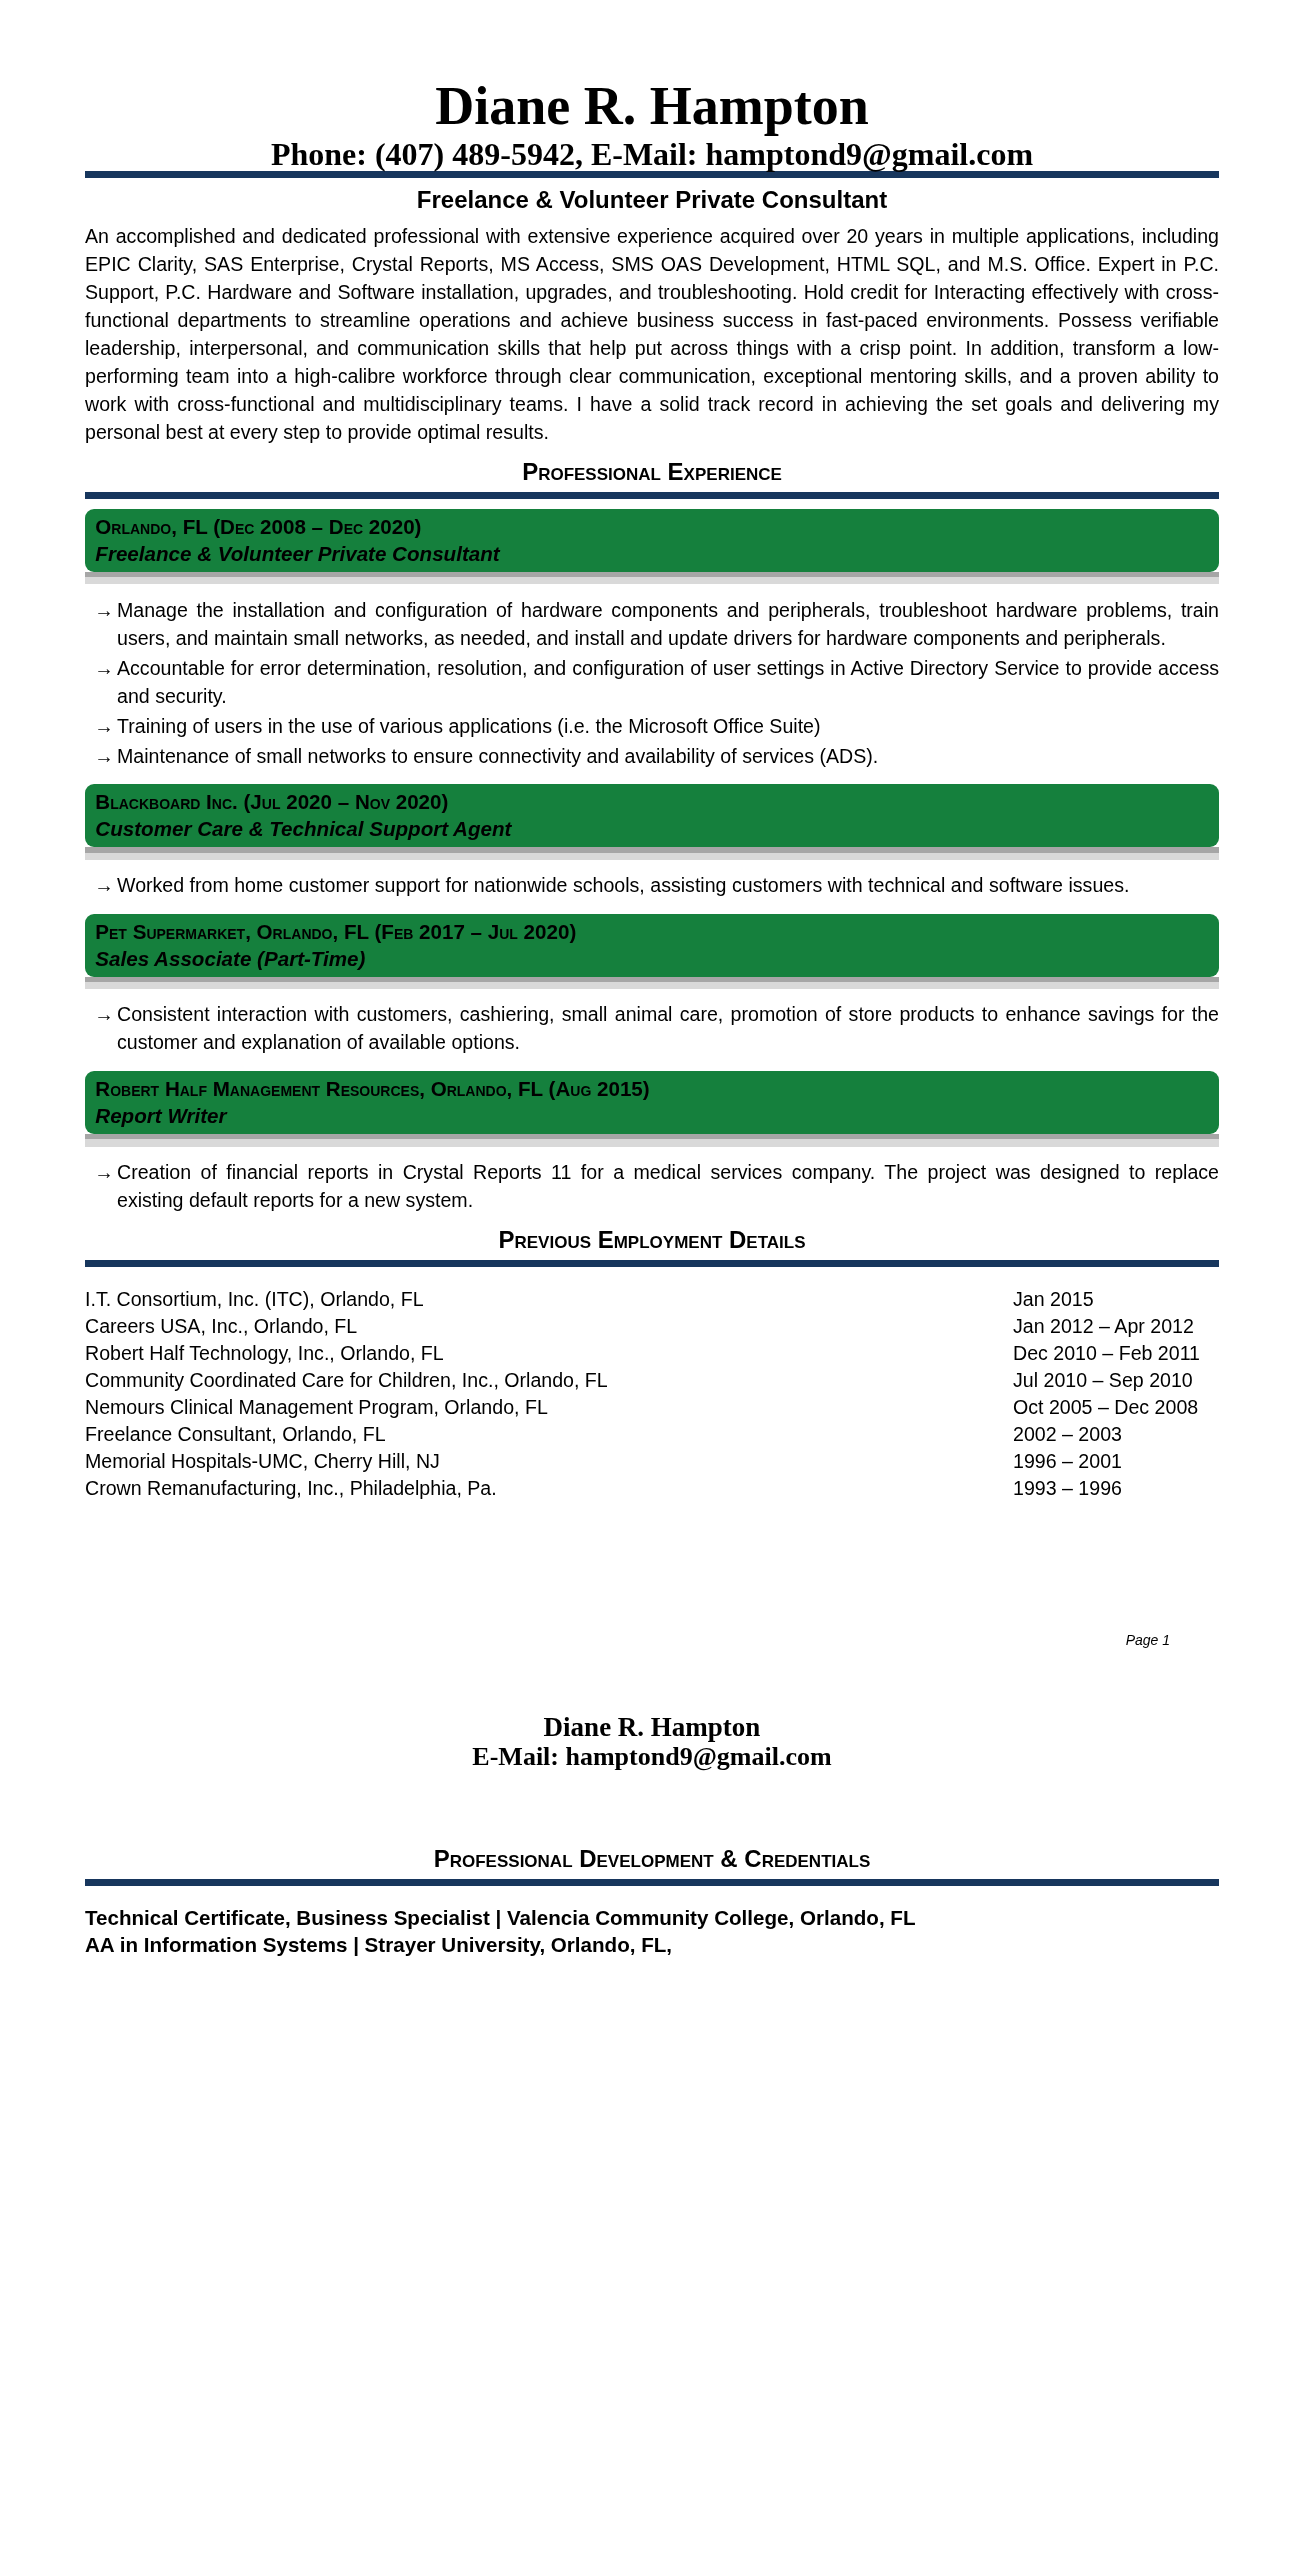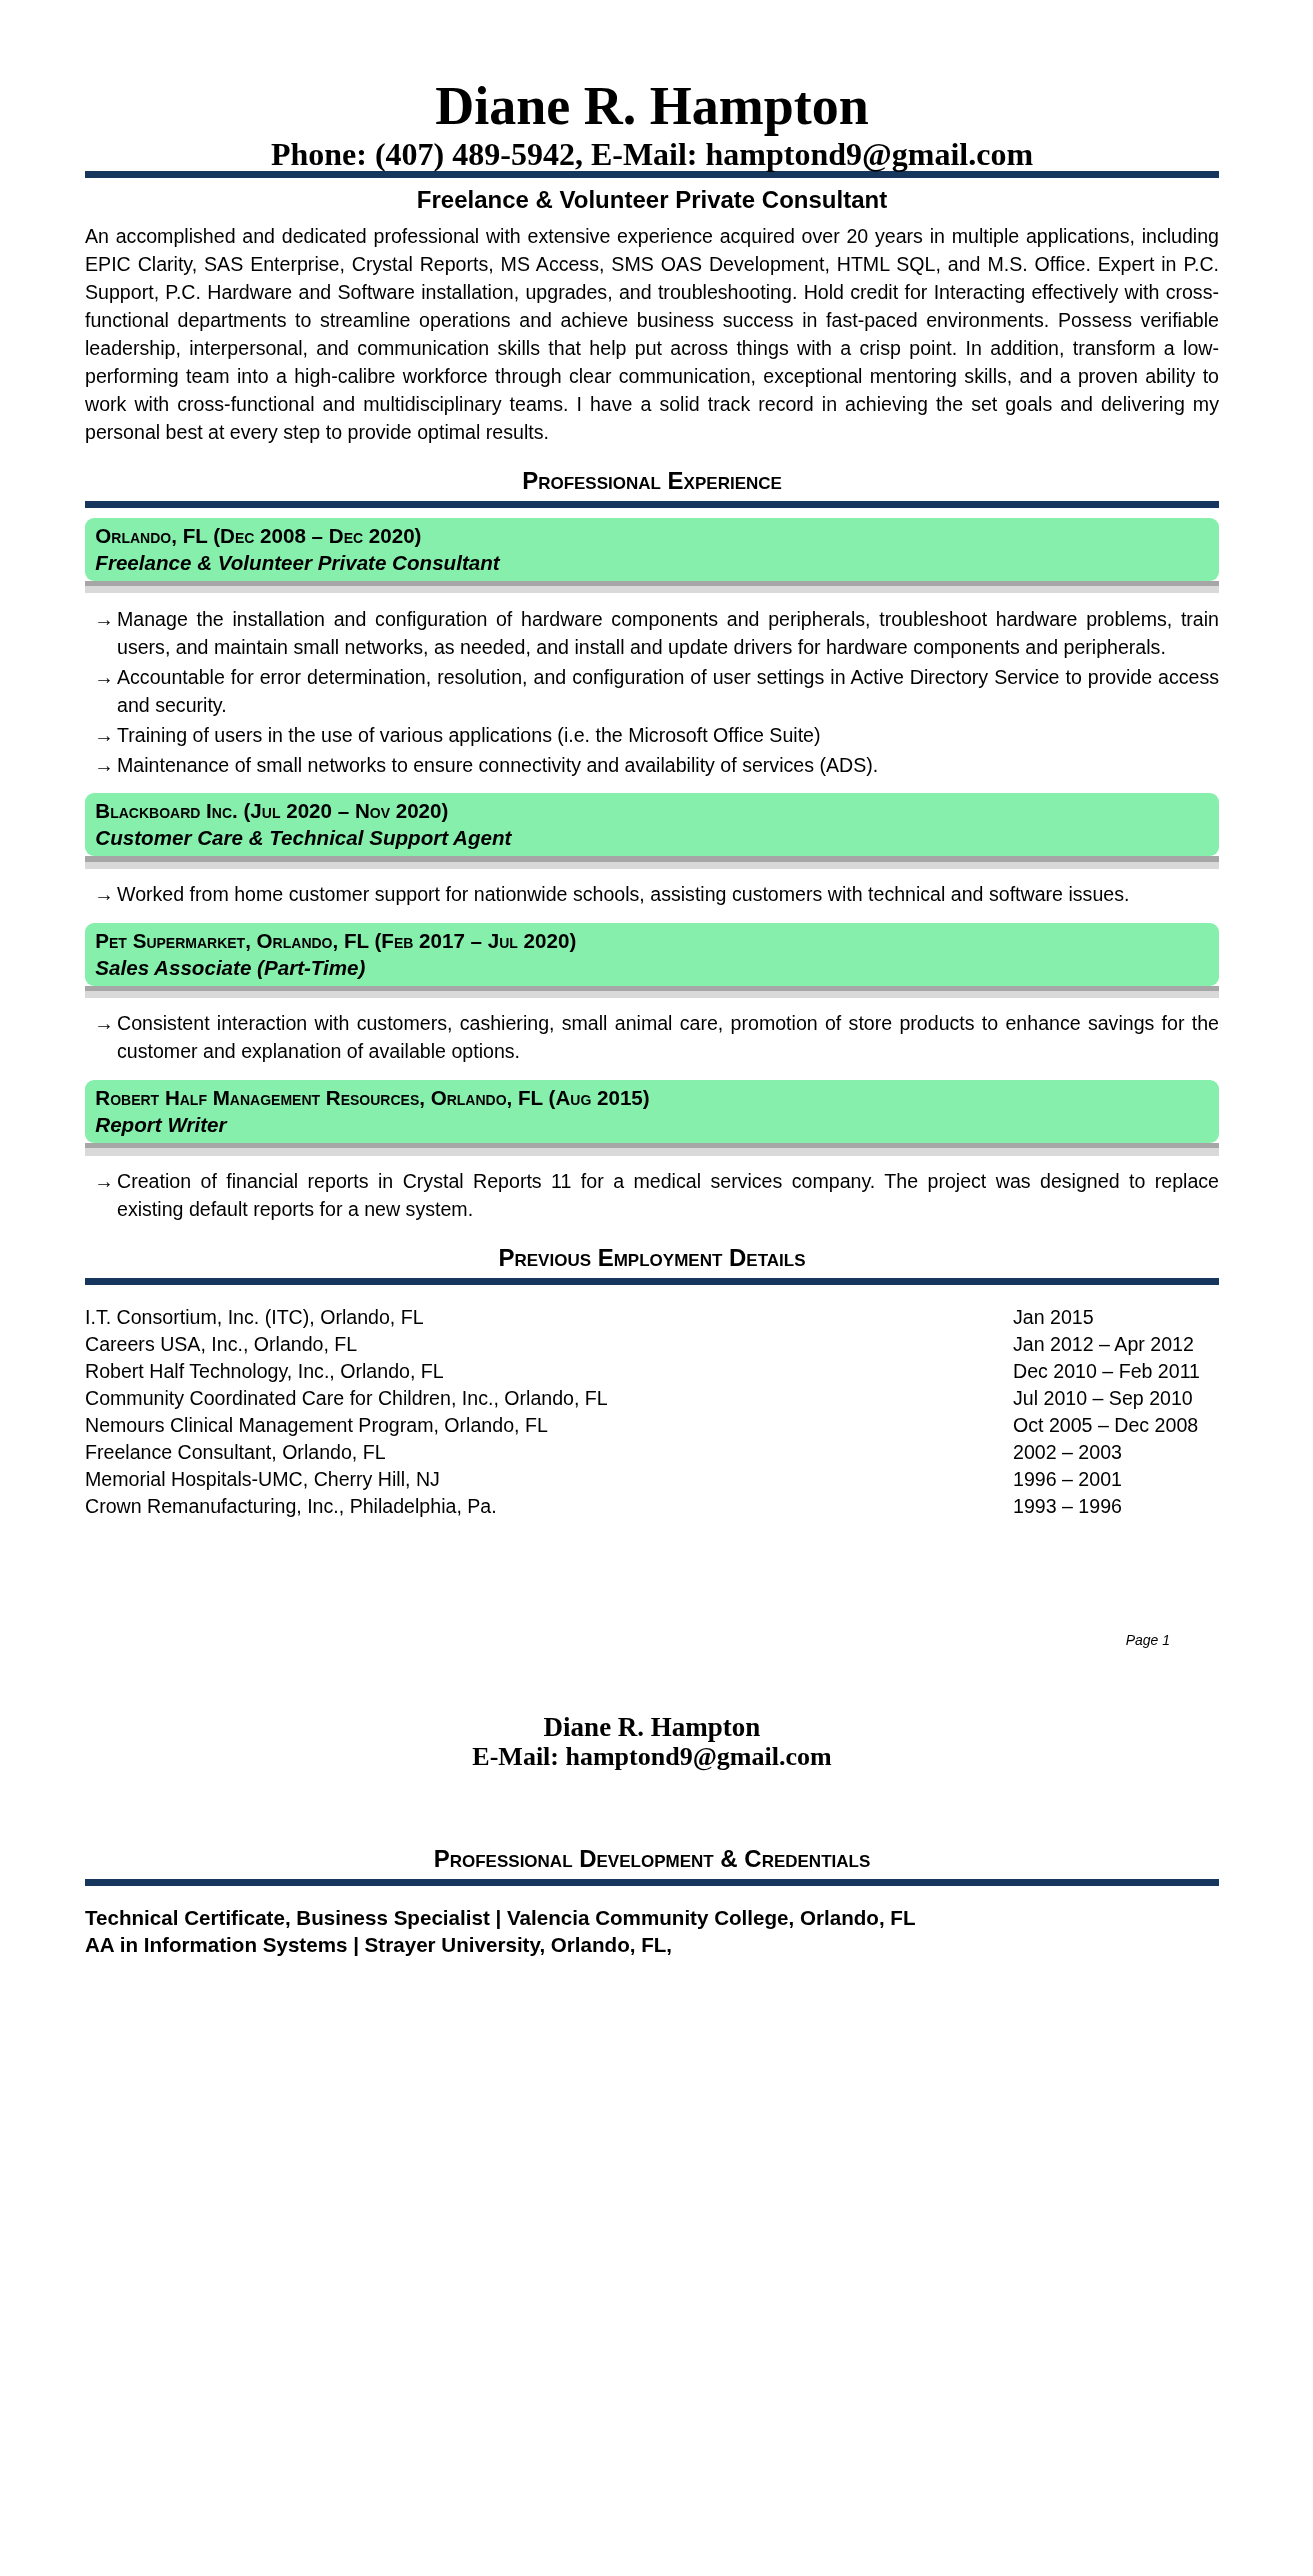--- a/index.html
+++ b/index.html
@@ -49,29 +49,29 @@
     margin: 10.3px 0 0 0;
   }
 
   
   .section-heading {
     font-weight: bold;
     font-size: 24px;
     line-height: 1.0;
     font-variant: small-caps;
     text-align: center;
-    margin: 23px 0 0 0;
+    margin: 14px 0 0 0;
   }
   .section-heading + .rule { margin-top: 8.2px; }
 
   
   .job { margin-top: 14.4px; }
   .job.first { margin-top: 9.3px; }
   .job-header {
-    background: #86efac;
+    background: #15803d;
     padding: 4.1px 10.3px 5.2px 10.3px;
     border-radius: 9px;
   }
   .job-org {
     font-weight: bold;
     font-size: 20.6px;
     line-height: 27px;
     font-variant: small-caps;
   }
   .job-role {

